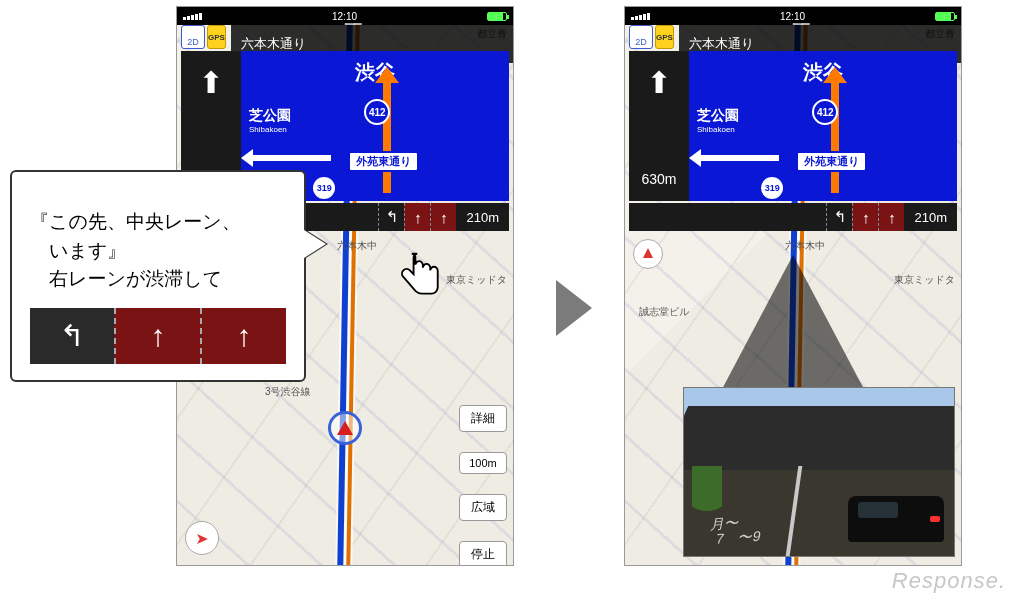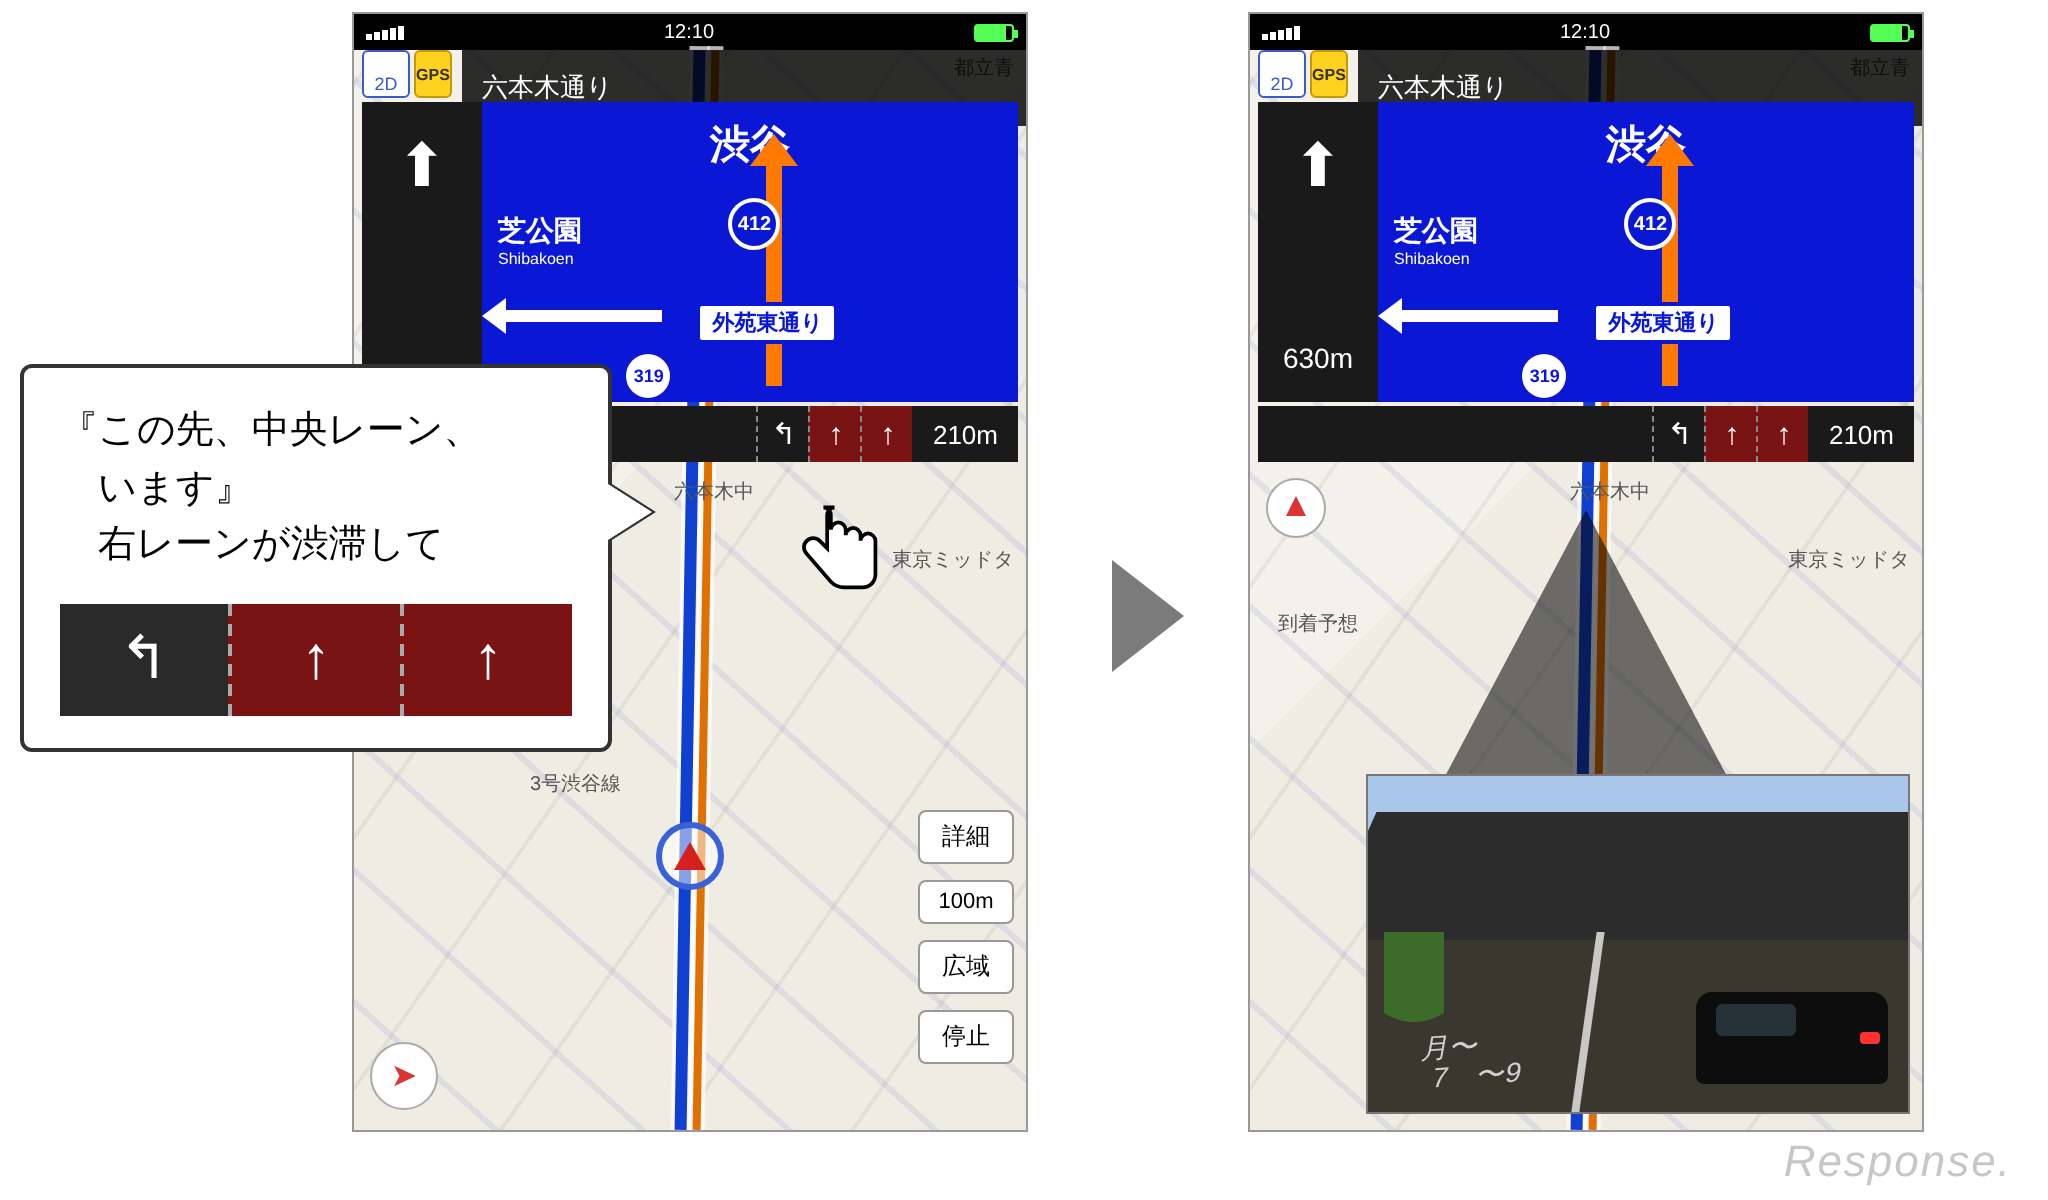--- a/index.html
+++ b/index.html
@@ -165,21 +165,21 @@
   .compass::before{content:"";width:0;height:0;border-left:5px solid transparent;border-right:5px solid transparent;border-bottom:10px solid #d33;transform:translateY(-1px);}
 
   
   .infostack{ position:absolute; left:6px; top:398px; width:70px; display:flex;flex-direction:column;gap:4px;}
   .infocard{ background:#1a1a1a;color:#fff;border-radius:4px;padding:3px 4px;font-size:10px;line-height:1.25;}
   .infocard .arrlabel{font-size:8px;color:#bbb;}
   .infocard .plane{float:right;font-size:10px;}
   .tprobe{background:#eee;color:#333;border:1px solid #aaa;border-radius:4px;padding:2px 4px;font-size:9px;text-align:center;}
 
   
-  .mapbtns{position:absolute;right:6px;top:398px;display:flex;flex-direction:column;gap:8px;width:48px;}
+  .mapbtns{position:absolute;right:6px;top:398px;display:flex;flex-direction:column;gap:20px;width:48px;}
   .mapbtn{background:#fff;border:1px solid #999;border-radius:4px;font-size:12px;text-align:center;padding:4px 0;}
   .mapbtn.small{font-size:11px;}
 
   
   .locbtn{
     position:absolute;left:8px;bottom:10px;width:34px;height:34px;border-radius:50%;
     background:#fff;border:1px solid #aaa;display:flex;align-items:center;justify-content:center;color:#d33;font-size:16px;
   }
   .posmarker{
     position:absolute;left:50%;bottom:120px;transform:translate(-50%,0);
@@ -213,23 +213,23 @@
   }
   .photo .car{position:absolute;right:10px;bottom:14px;width:96px;height:46px;background:#0d0d0d;border-radius:8px 8px 4px 4px;}
   .photo .car::before{content:"";position:absolute;left:10px;top:6px;width:40px;height:16px;background:#263238;border-radius:3px;}
   .photo .tail{position:absolute;right:14px;bottom:34px;width:10px;height:6px;background:#ff3030;border-radius:2px;}
   .photo .tree{position:absolute;left:8px;bottom:30px;width:30px;height:60px;background:radial-gradient(circle at 50% 30%,#3d6b2a 0 60%,transparent 61%);}
   .photo .roadtxt{position:absolute;left:26px;bottom:10px;color:#d0d0d0;font-size:14px;transform:skewX(-14deg) rotate(-4deg);line-height:1.1;white-space:pre;}
 
   
   .callout{
     position:absolute; left:10px; top:170px;
-    width:296px; padding:18px 18px 16px;
+    width:296px; padding:36px 18px 16px;
     background:#fff;border:2px solid #333;border-radius:6px;
-    font-size:19px;line-height:1.5;margin-top:12px;
+    font-size:19px;line-height:1.5;
   }
   .callout::after{
     content:"";position:absolute;right:-22px;top:58px;
     border-top:14px solid transparent;border-bottom:14px solid transparent;border-left:22px solid #fff;
     filter:drop-shadow(2px 0 0 #333);
   }
   .callout .big-lanes{margin-top:14px;display:flex;height:56px;background:#2a2a2a;}
   .callout .big-lanes .lane{flex:1;border-left:2px dashed #aaa;display:flex;align-items:center;justify-content:center;color:#fff;font-size:30px;}
   .callout .big-lanes .lane:first-child{border-left:none;}
   .callout .big-lanes .lane.jam{background:#7a1414;}
@@ -337,21 +337,21 @@
     <div class="bat">
         <i></i>
       </div>
   </div>
 
   <div class="mapbg">
     <div class="route"></div>
     <div class="route orange"></div>
     <span class="maptext" style="left:160px;top:214px">六本木中</span>
     <span class="maptext" style="right:6px;top:248px">東京ミッドタ</span>
-    <span class="maptext" style="left:14px;top:280px">到着予想</span>
+    <span class="maptext" style="left:14px;top:280px">誠志堂ビル</span>
     <span class="maptext" style="right:6px;top:2px">都立青</span>
     <div class="beam"></div>
   </div>
 
   <div class="btn2d">2D</div>
   <div class="btngps">GPS</div>
   <div class="roadbar">
     <span>六本木通り</span>
   </div>
 

